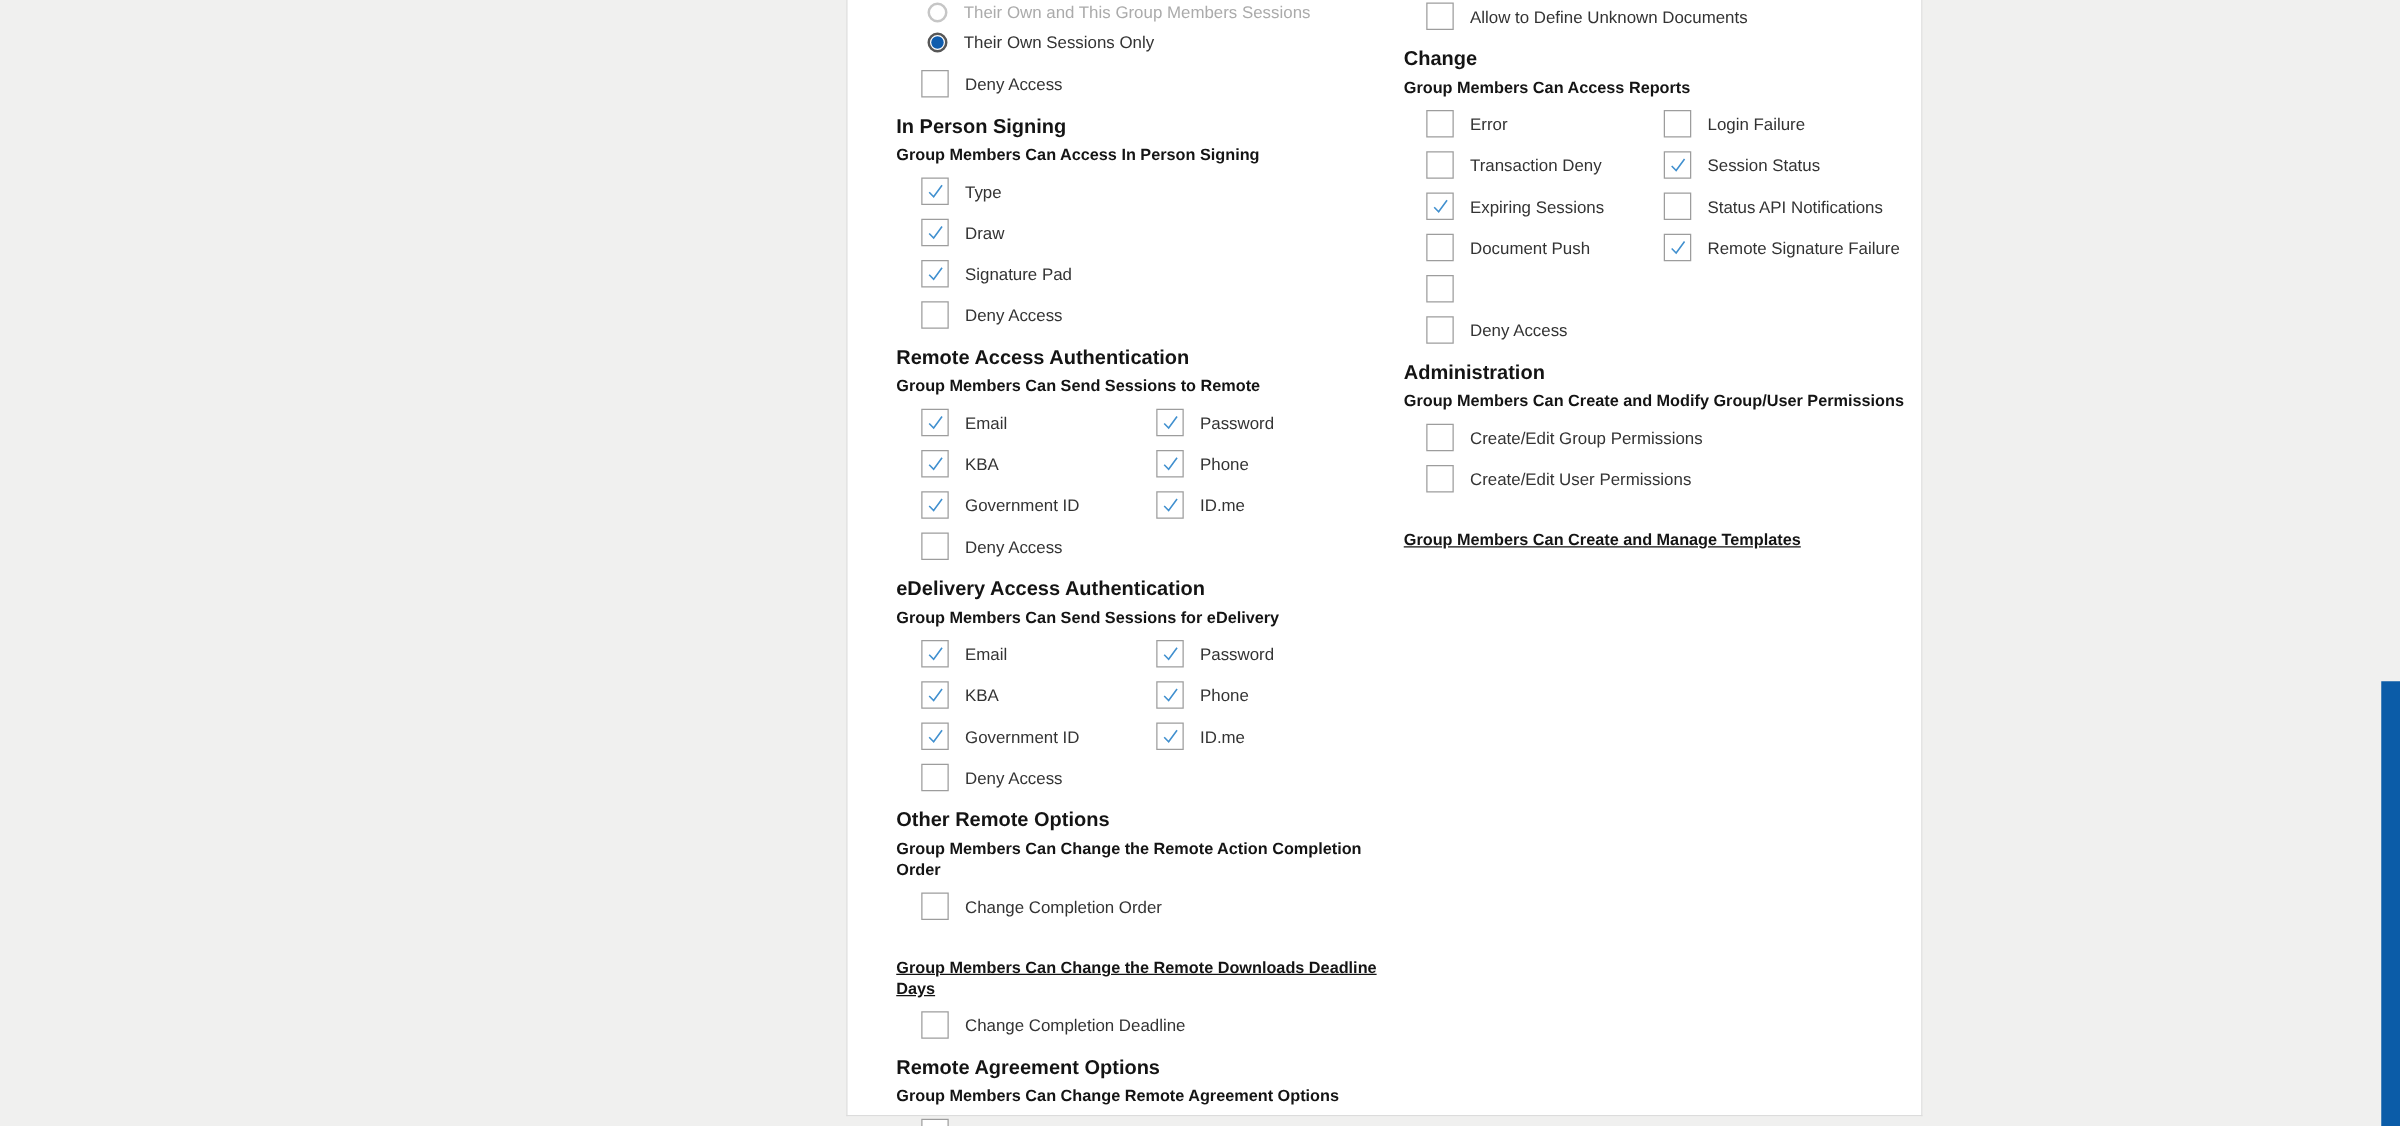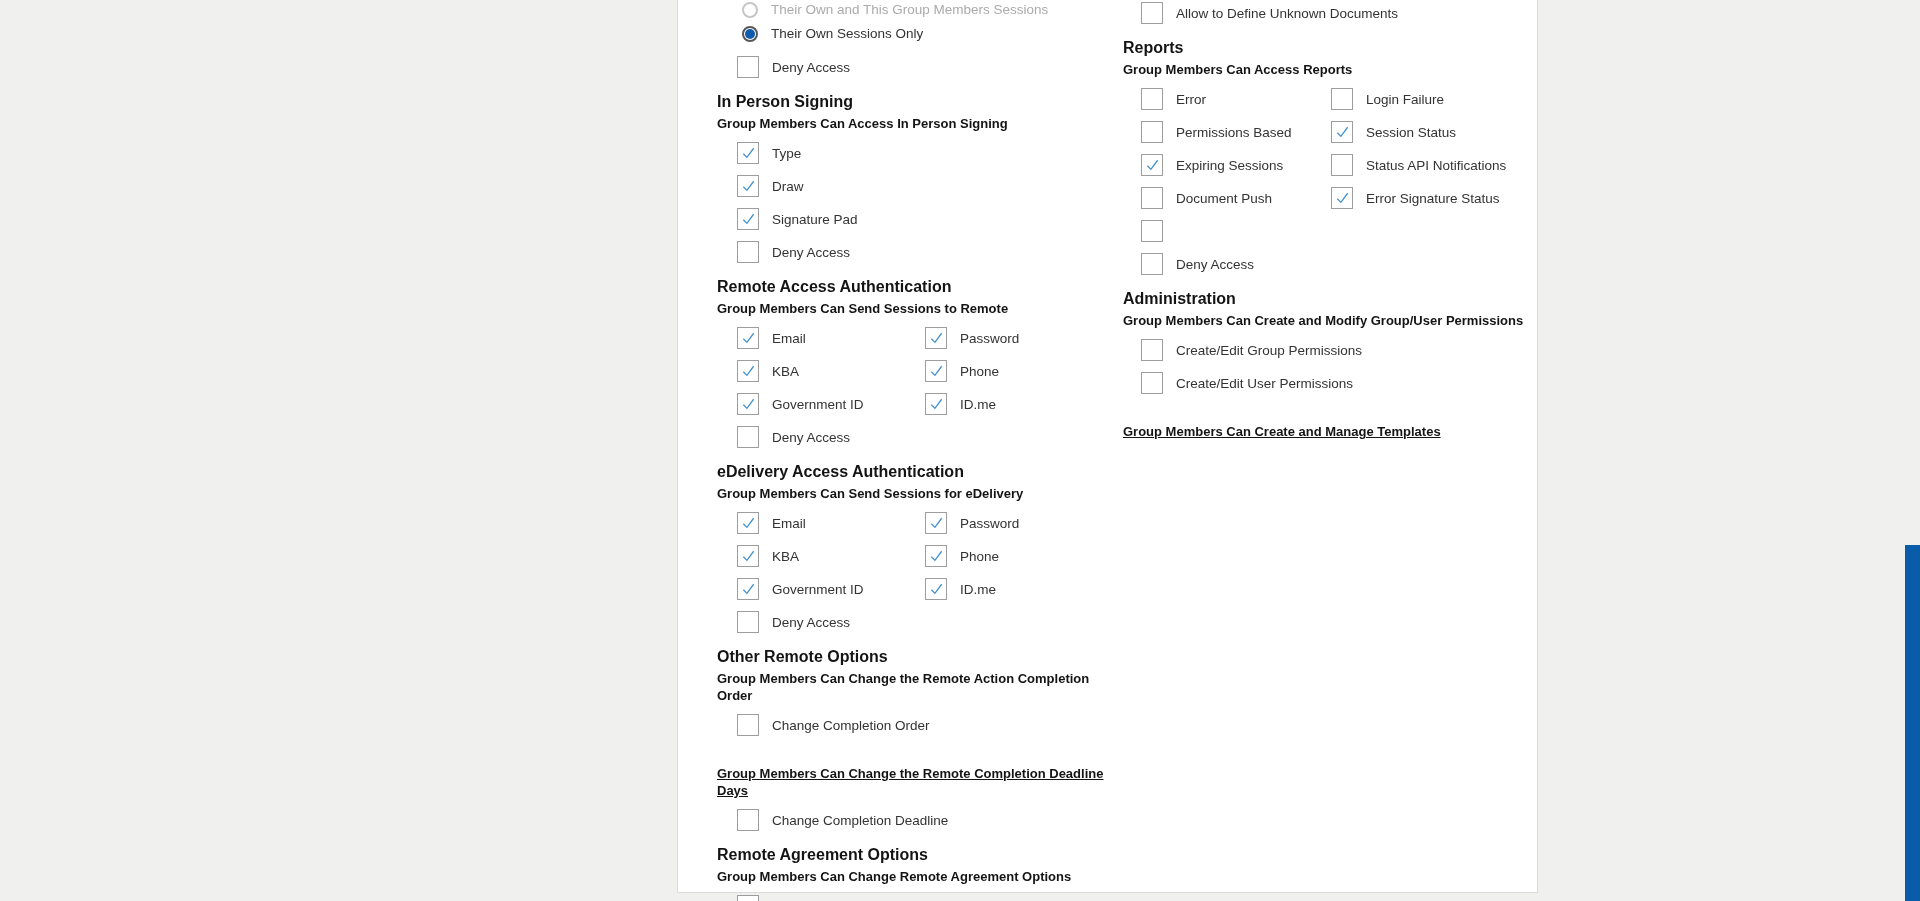--- a/index.html
+++ b/index.html
@@ -250,21 +250,21 @@
     <div class="sec-title">Other Remote Options</div>
     <div class="sec-sub">Group Members Can Change the Remote Action Completion Order</div>
     <div class="cb-row">
       <div class="cb-cell">
         <span class="cb">
           
         </span>
         <span class="cb-label">Change Completion Order</span>
       </div>
     </div>
-    <div class="sec-sub sub-gap">Group Members Can Change the Remote Completion Deadline Days</div>
+    <div class="sec-sub sub-gap">Group Members Can Change the Remote Downloads Deadline Days</div>
     <div class="cb-row">
       <div class="cb-cell">
         <span class="cb">
           
         </span>
         <span class="cb-label">Change Completion Deadline</span>
       </div>
     </div>
 
     <div class="sec-title">Remote Agreement Options</div>
@@ -285,21 +285,21 @@
 
     <div class="cb-row">
       <div class="cb-cell">
         <span class="cb">
           
         </span>
         <span class="cb-label">Allow to Define Unknown Documents</span>
       </div>
     </div>
 
-    <div class="sec-title">Reports</div>
+    <div class="sec-title">Change</div>
     <div class="sec-sub">Group Members Can Access Reports</div>
 
     <div class="cb-row">
       <div class="cb-cell">
         <span class="cb">
           
         </span>
         <span class="cb-label">Error</span>
       </div>
       <div class="cb-cell c2">
@@ -307,21 +307,21 @@
           
         </span>
         <span class="cb-label">Login Failure</span>
       </div>
     </div>
     <div class="cb-row">
       <div class="cb-cell">
         <span class="cb">
           
         </span>
-        <span class="cb-label">Permissions Based</span>
+        <span class="cb-label">Transaction Deny</span>
       </div>
       <div class="cb-cell c2">
         <span class="cb checked">
           <svg class="check" viewBox="0 0 24 24">
               <path d="M5.5 13 L10 17.5 L18.5 6"></path>
             </svg>
         </span>
         <span class="cb-label">Session Status</span>
       </div>
     </div>
@@ -347,21 +347,21 @@
           
         </span>
         <span class="cb-label">Document Push</span>
       </div>
       <div class="cb-cell c2">
         <span class="cb checked">
           <svg class="check" viewBox="0 0 24 24">
               <path d="M5.5 13 L10 17.5 L18.5 6"></path>
             </svg>
         </span>
-        <span class="cb-label">Error Signature Status</span>
+        <span class="cb-label">Remote Signature Failure</span>
       </div>
     </div>
     <div class="cb-row">
       <div class="cb-cell">
         <span class="cb">
           
         </span>
       </div>
     </div>
     <div class="cb-row">

